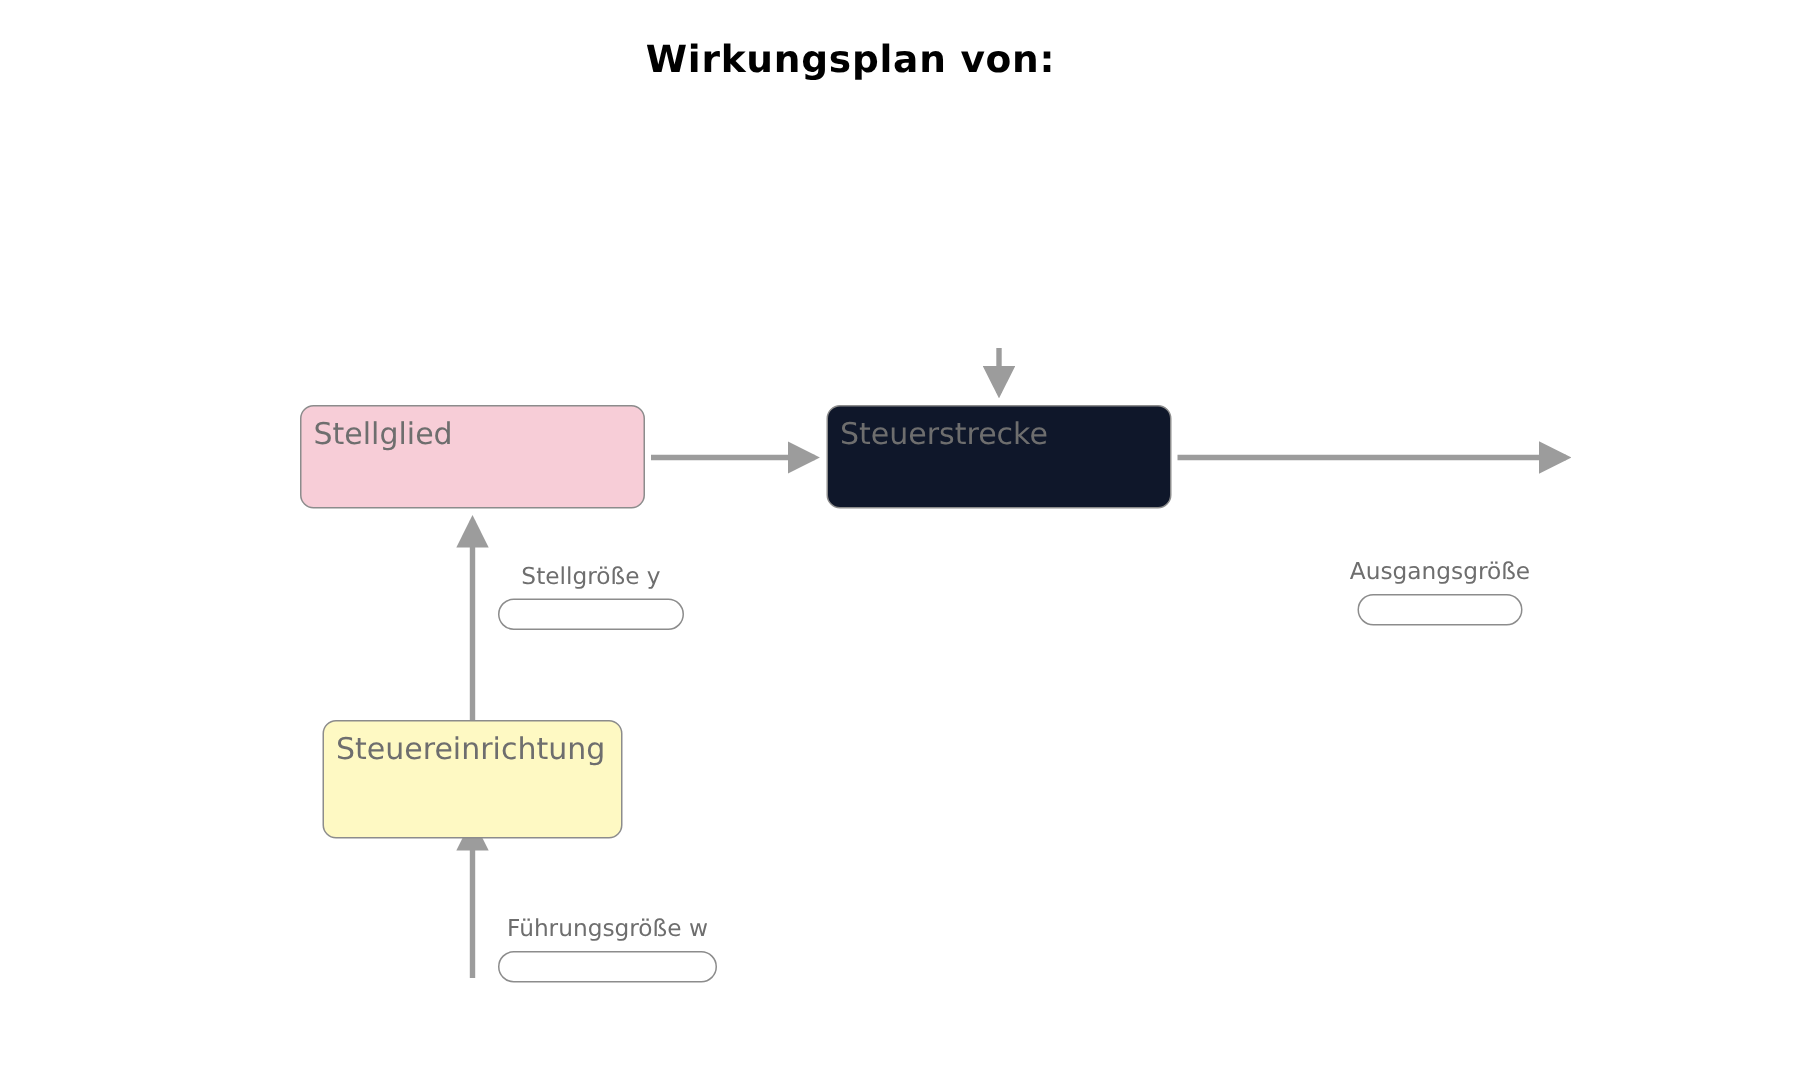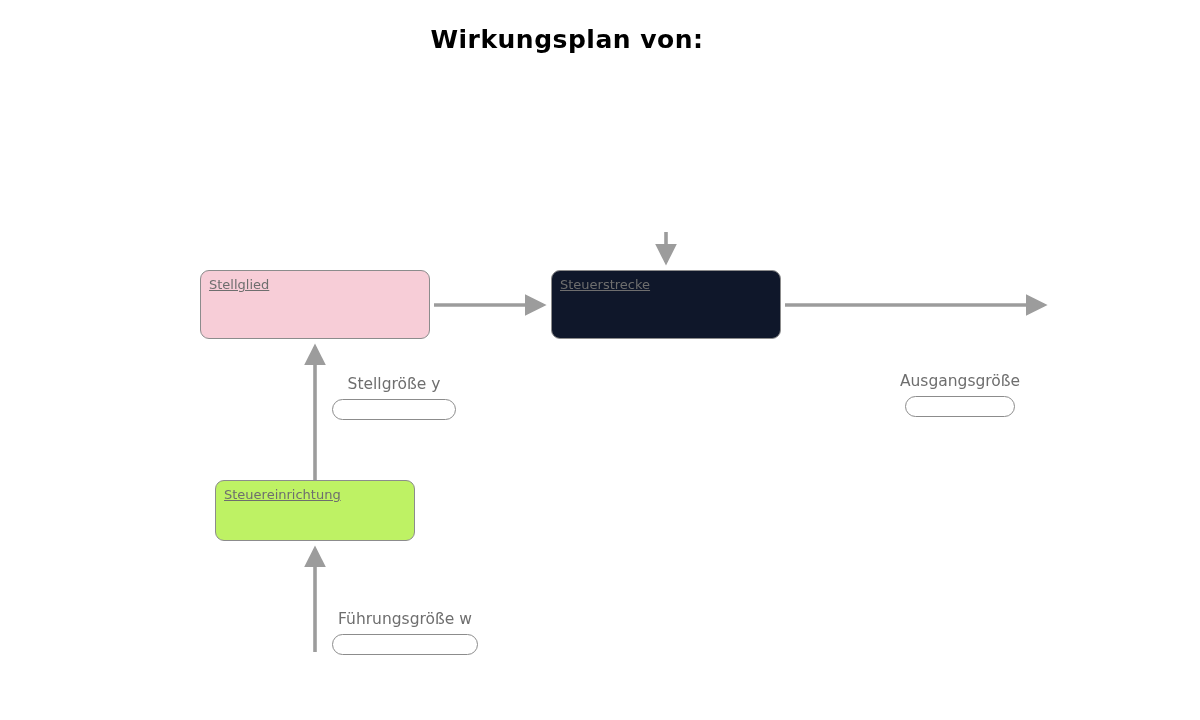--- a/index.html
+++ b/index.html
@@ -40,26 +40,25 @@
     color: #000000;
     white-space: nowrap;
   }
 
   .node-box {
     position: absolute;
     box-sizing: border-box;
     border: 1.6px solid #8c8c8c;
     border-radius: 9px;
     padding: 7px 0 0 8px;
-    font-size: 13px;
+    font-size: 20px;
     color: #6e6e6e;
     font-family: "DejaVu Sans", sans-serif;
     line-height: 1.1;
     white-space: nowrap;
-    text-decoration: underline;
   }
 
   .var-group {
     position: absolute;
   }
   .var-label {
     font-size: 15.5px;
     color: #6e6e6e;
     font-family: "DejaVu Sans", sans-serif;
     white-space: nowrap;
@@ -114,21 +113,21 @@
   </svg>
 
   <div class="node-box" id="node-0" style="left: 200px; top: 270px; width: 230px; height: 69px; background: rgb(247, 205, 215); border-color: rgb(140, 140, 140);">
     <span>Stellglied</span>
   </div>
 
   <div class="node-box" id="node-1" style="left: 551px; top: 270px; width: 230px; height: 69px; background: #0f172a; border-color: rgb(140, 140, 140);">
     <span>Steuerstrecke</span>
   </div>
 
-  <div class="node-box" id="node-2" style="left: 215px; top: 480px; width: 200px; height: 61px; background: #bef264; border-color: rgb(140, 140, 140);">
+  <div class="node-box" id="node-2" style="left: 215px; top: 480px; width: 200px; height: 79px; background: #fef9c3; border-color: rgb(140, 140, 140);">
     <span>Steuereinrichtung</span>
   </div>
 
 
 
   <div class="var-group" id="var-2" style="left: 320px; top: 376px; width: 148px;">
     <div class="var-label">Stellgröße y</div>
     <input class="var-pill" type="text" id="pill-2" value="" style="width: 124px;">
   </div>
 

